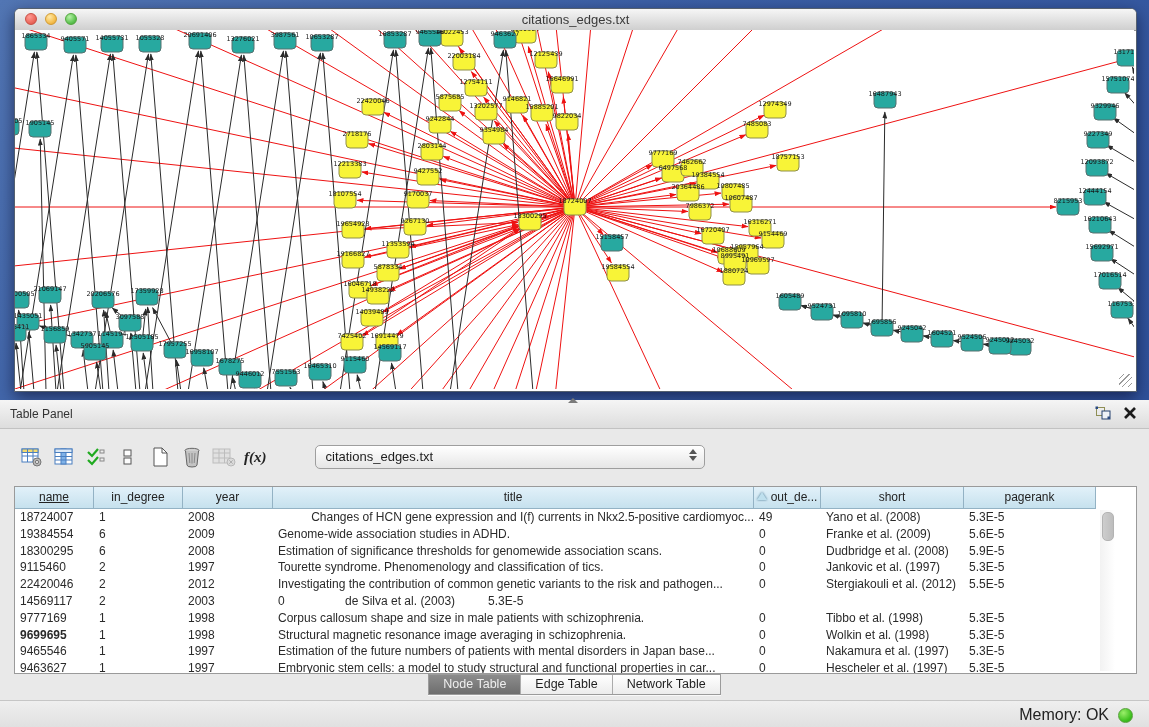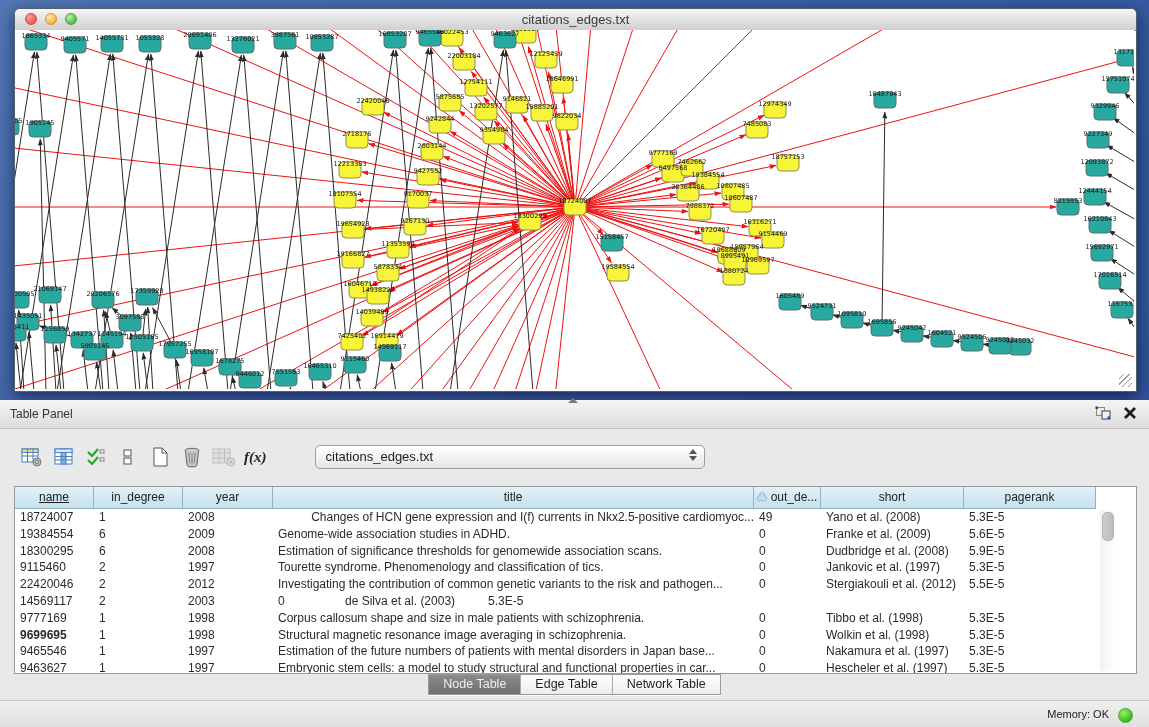--- a/index.html
+++ b/index.html
@@ -70,21 +70,21 @@
   .tabbar{position:absolute;left:0;top:274px;width:100%;display:flex;justify-content:center;}
   .tabs{display:flex;border:1px solid #9b9b9b;border-radius:0;overflow:hidden;
         box-shadow:0 1px 0 rgba(255,255,255,.7);justify-content:space-between;}
   .seg{padding:0 14px;height:19px;line-height:19px;font-size:12.5px;color:#1f1f1f;
        background:linear-gradient(#ffffff,#ececec);border-left:1px solid #ababab;cursor:default;}
   .seg:first-child{border-left:none;}
   .seg.sel{background:linear-gradient(#8c8c8c,#6e6e6e);color:#efefef;}
 
   .statusbar{position:absolute;left:0;top:300px;width:100%;height:27px;
              background:linear-gradient(#efefef,#e0e0e0);border-top:1px solid #c6c6c6;}
-  .mem{position:absolute;right:40px;top:0;height:27px;line-height:27px;font-size:11px;color:#222;}
+  .mem{position:absolute;right:40px;top:0;height:27px;line-height:27px;font-size:16px;color:#222;}
   .mem-dot{position:absolute;right:16px;top:7px;width:13px;height:13px;border-radius:50%;
            background:radial-gradient(circle at 35% 30%,#9bef6a,#3dc01e 65%,#2e9a15);border:1px solid #57a13c;}
 </style>
 </head>
 <body>
 
 <div class="screen">
 
   <div class="desktop">
     <div class="net-window">

